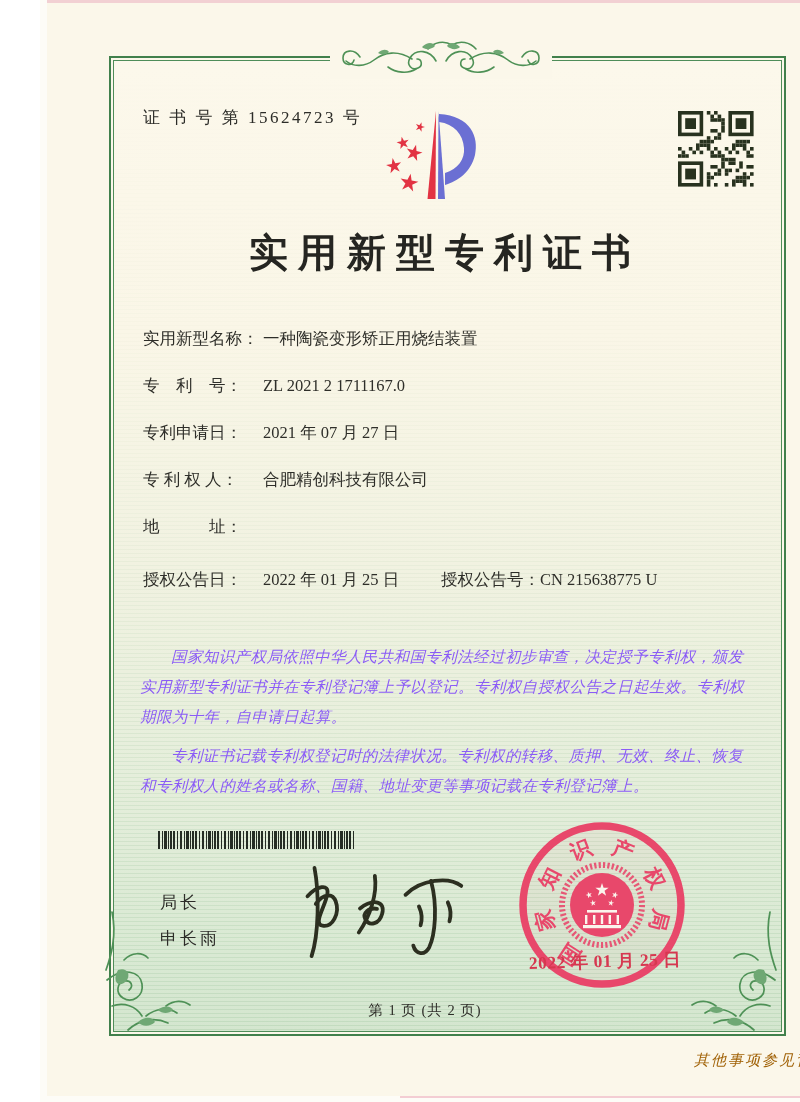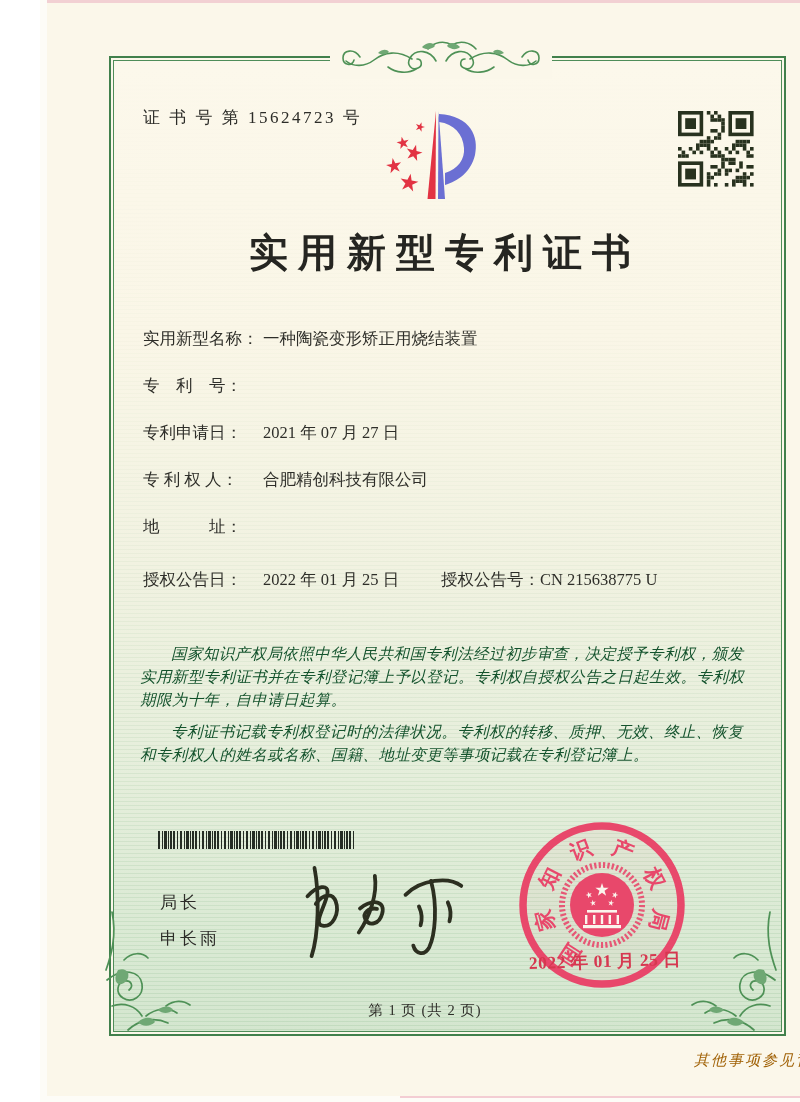--- a/index.html
+++ b/index.html
@@ -41,22 +41,22 @@
            font-size:39px; font-weight:600; letter-spacing:10px; text-indent:10px; color:#252521; }
 
   .fields { position:absolute; left:103px; top:328px; width:604px; color:#2e2e29; }
   .field-row { display:flex; align-items:flex-start; height:47px; font-size:16.5px; line-height:22px; }
   .field-row.address { height:53px; }
   .f-label { flex:0 0 120px; white-space:nowrap; }
   .f-value { flex:1; }
   .f-value.narrow { flex:0 0 165px; }
   .f-label2 { flex:0 0 112px; white-space:nowrap;text-align:right; }
 
-  .paras { position:absolute; left:100px; top:642px; width:608px; font-size:15.5px; line-height:23px;
-           color:#14532d; font-style:italic; letter-spacing:.4px; }
+  .paras { position:absolute; left:100px; top:642px; width:608px; font-size:15.5px; line-height:30px;
+           color:#8b5cf6; font-style:italic; letter-spacing:.4px; }
   .paras p { text-indent:2em; margin-bottom:9px; }
 
   .barcode { position:absolute; left:118px; top:831px; width:200px; height:18px; font-size:0; }
   .barcode i { display:inline-block; height:100%; background:#252d24; }
 
   .officer { position:absolute; left:120px; top:891px; font-family:"Liberation Sans", sans-serif;
              font-size:17px; color:#2d2d29; letter-spacing:3px; }
   .officer .name { margin-top:13px; }
 
   .signature { position:absolute; left:232px; top:850px; transform:rotate(-2deg); }
@@ -278,20 +278,21 @@
 
   <div class="title">实用新型专利证书</div>
 
   <div class="fields">
     <div class="field-row">
       <span class="f-label">实用新型名称：</span>
       <span class="f-value">一种陶瓷变形矫正用烧结装置</span>
     </div>
     <div class="field-row">
       <span class="f-label">专　利　号：</span>
+      <span class="f-value">ZL 2021 2 1711167.0</span>
     </div>
     <div class="field-row">
       <span class="f-label">专利申请日：</span>
       <span class="f-value">2021 年 07 月 27 日</span>
     </div>
     <div class="field-row">
       <span class="f-label">专 利 权 人：</span>
       <span class="f-value">合肥精创科技有限公司</span>
     </div>
     <div class="field-row address">

